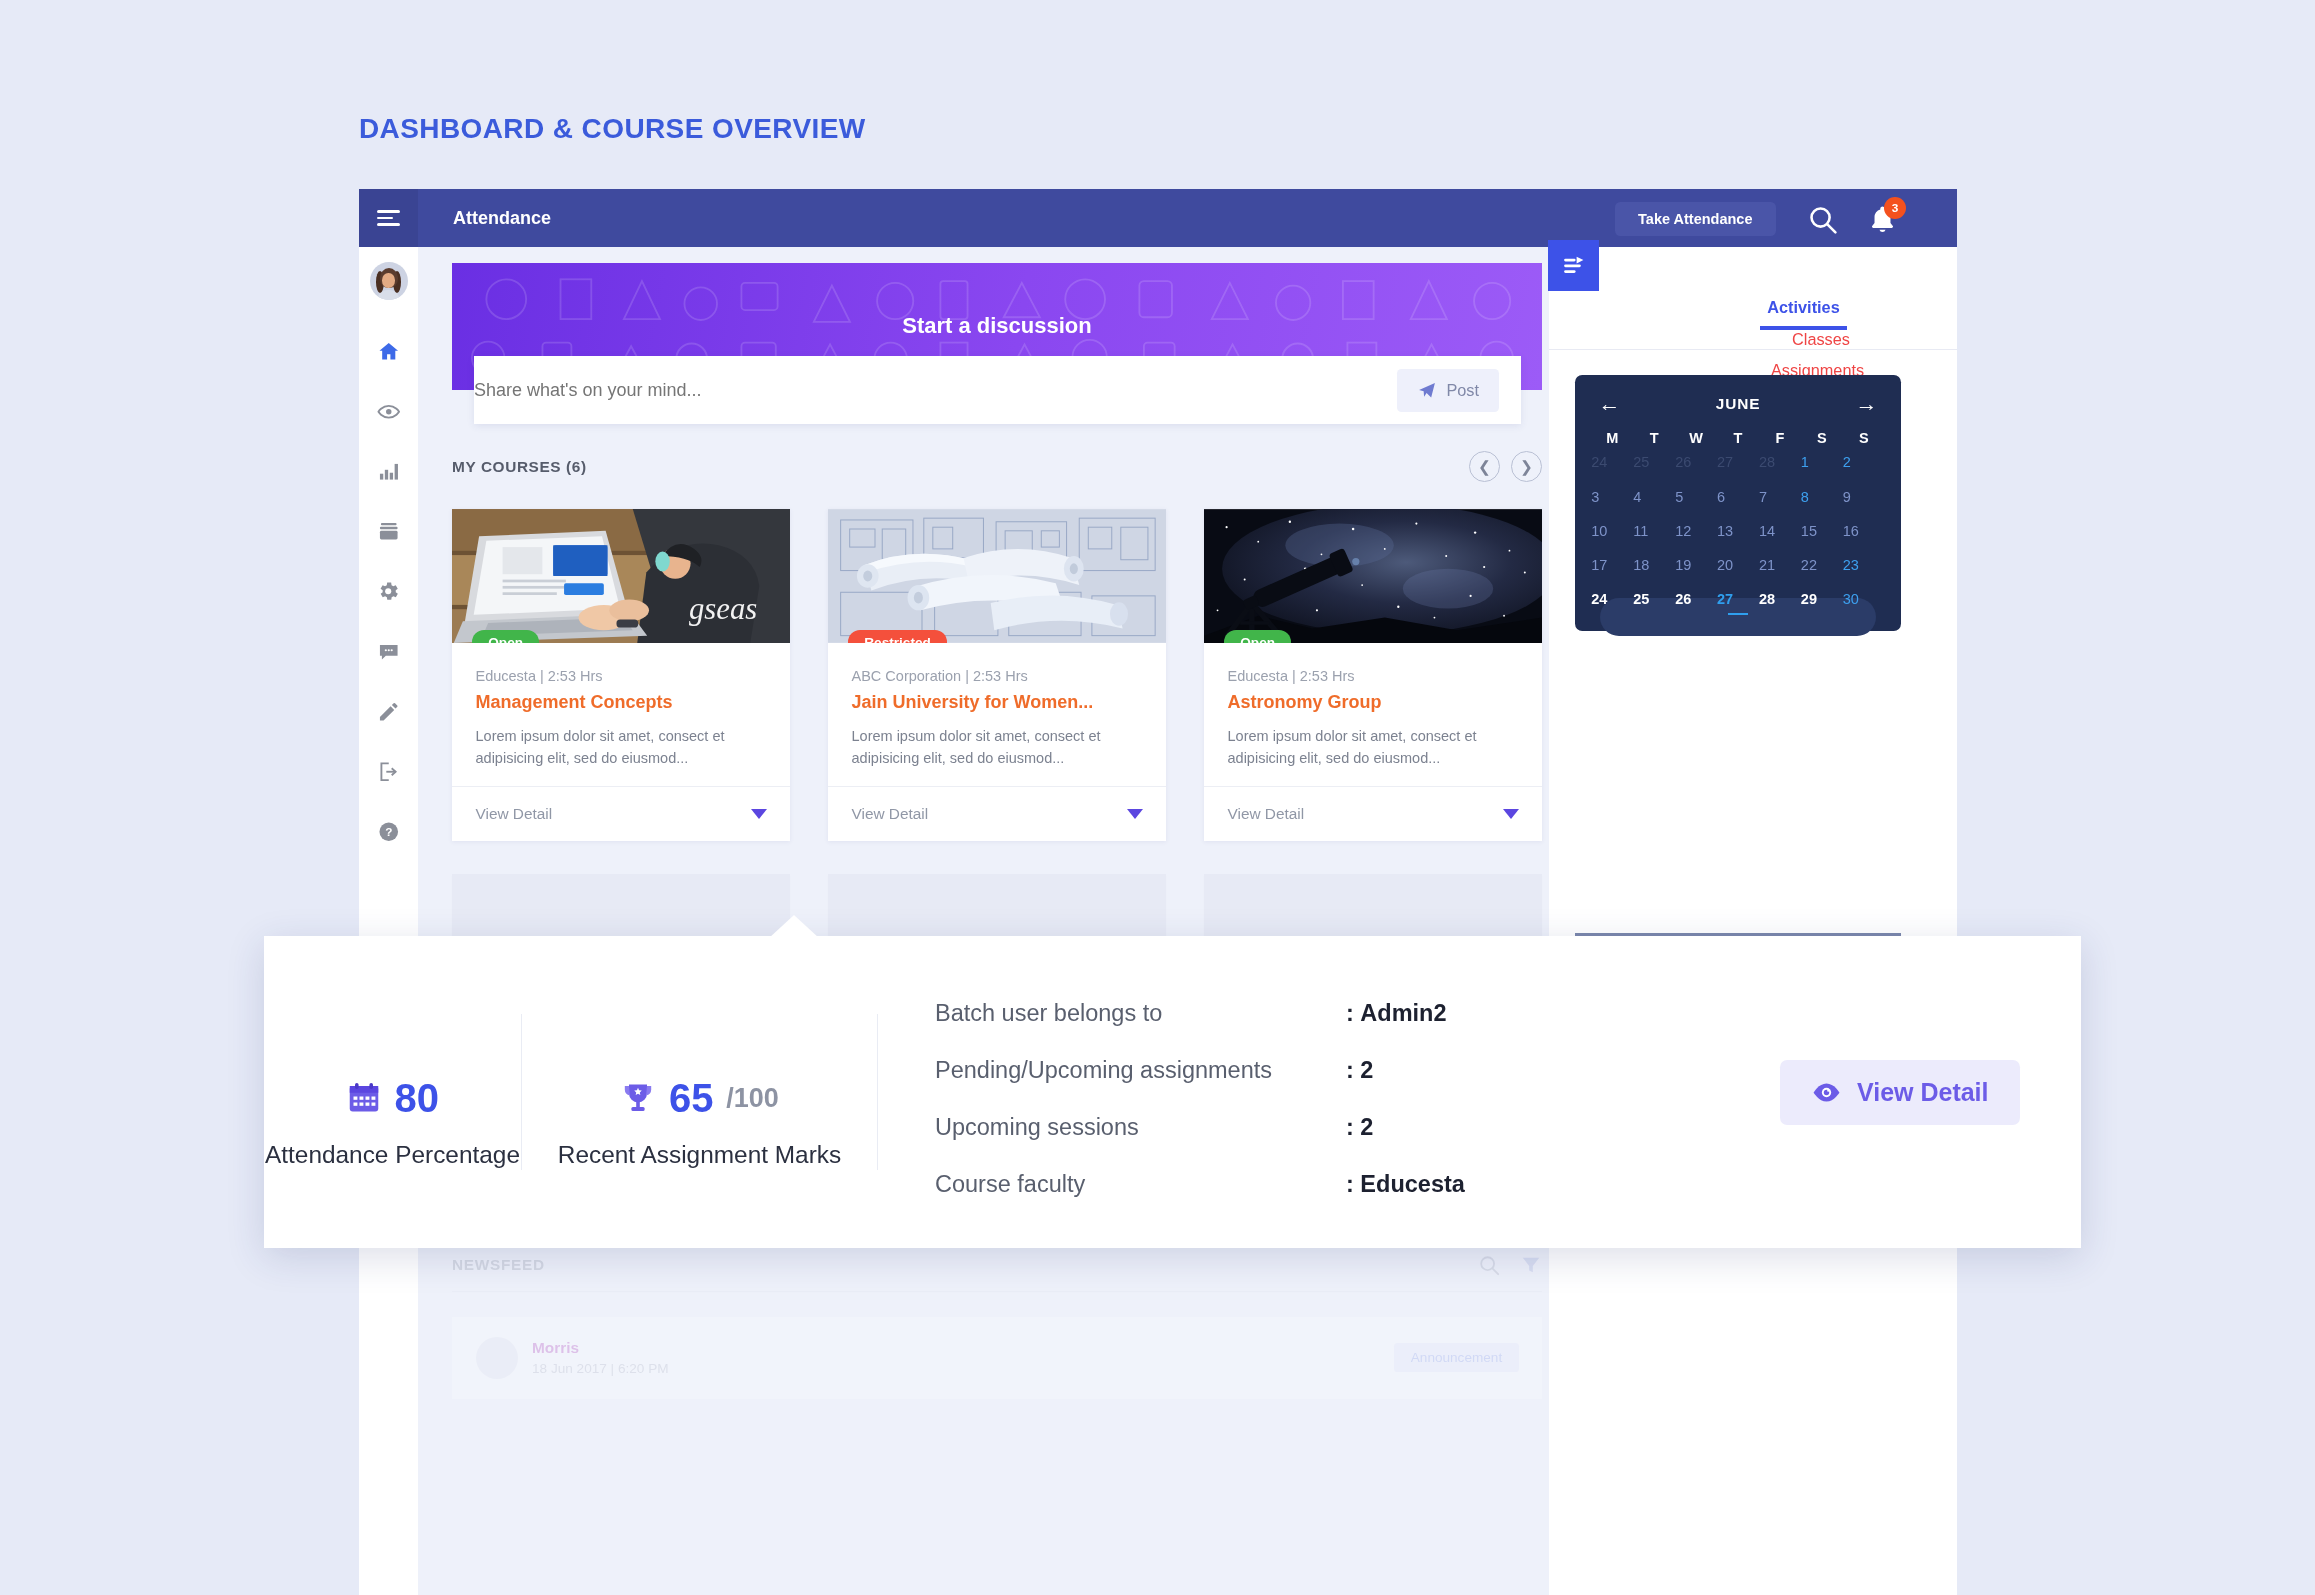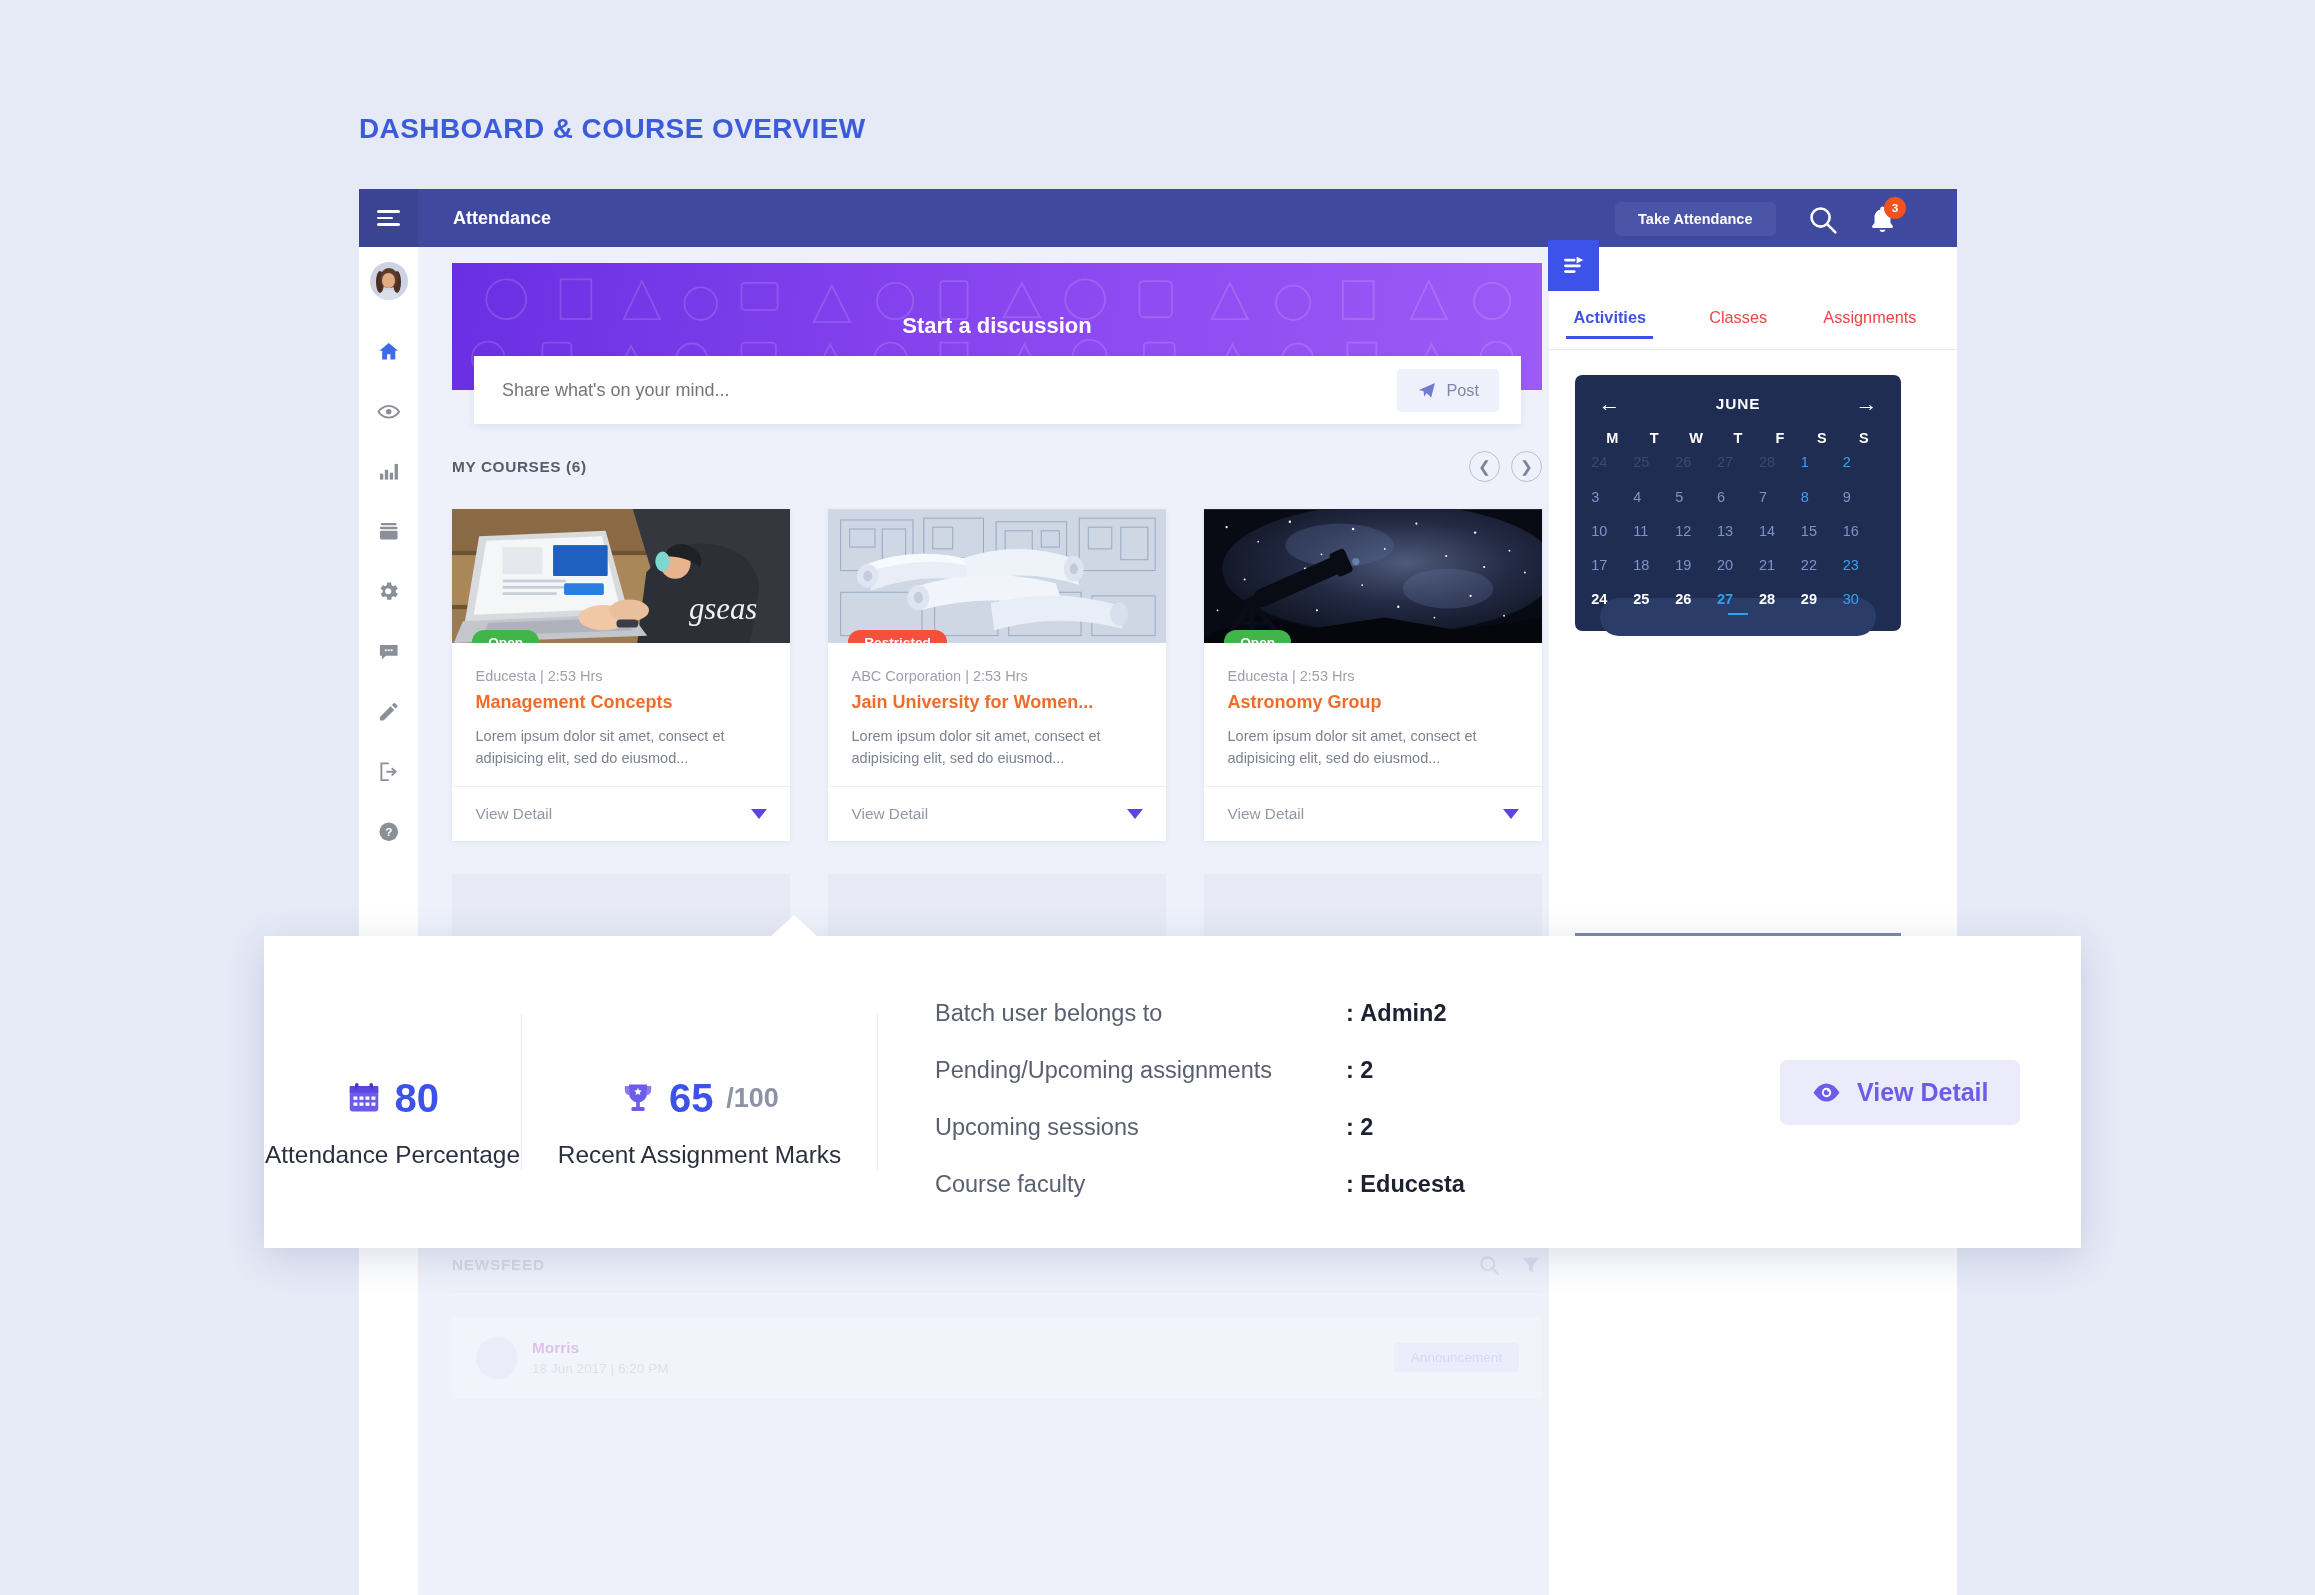--- a/index.html
+++ b/index.html
@@ -112,21 +112,21 @@
     text-align: center; color: #fff; font-size: 22px; font-weight: bold;
   }
   .post-box {
     position: absolute; left: 56px; top: 109px;
     width: 1047px; height: 68px;
     background: #fff; box-shadow: 0 1.8px 7.2px rgba(60,70,140,.10);
     display: flex; align-items: center;
   }
   .post-input {
     flex: 1; border: none; outline: none; background: transparent;
-    font-size: 18px; color: #0f172a; padding-left: 28px;
+    font-size: 18px; color: #0f172a; 
     font-family: "Liberation Sans", sans-serif;
   }
   .post-btn {
     margin-right: 22px; height: 43px; padding: 0 20px;
     background: #eef0fb; border: none; border-radius: 4.5px;
     display: flex; align-items: center; gap: 9px;
     color: #8088a8; font-size: 16.3px; cursor: pointer;
     font-family: "Liberation Sans", sans-serif;
   }
 
@@ -191,21 +191,21 @@
     width: 408px; height: 1349px; background: #fff;
   }
   .panel-toggle {
     position: absolute; left: -0.9px; top: -7.2px;
     width: 51px; height: 51px; background: #3d52e8;
     display: flex; align-items: center; justify-content: center;
     cursor: pointer; z-index: 4;
   }
   .panel-tabs {
     position: absolute; left: 0; top: 51px; width: 488px; height: 52px;
-    display: flex; align-items: center; border-bottom: 0.9px solid #e8eaf3;
+    display: flex; align-items: center; border-bottom: 0.9px solid #e8eaf3; flex-direction: column;
   }
   .panel-tab {
     font-size: 16.3px; color: #ef4444; cursor: pointer;
     padding: 0 3.6px 12.7px 3.6px; position: relative;
   }
   .panel-tab.t0 { margin-left: 21px; }
   .panel-tab.t1 { margin-left: 56px; }
   .panel-tab.t2 { margin-left: 49px; }
   .panel-tab.active { color: #3d52e8; font-weight: bold; }
   .panel-tab.active::after {

